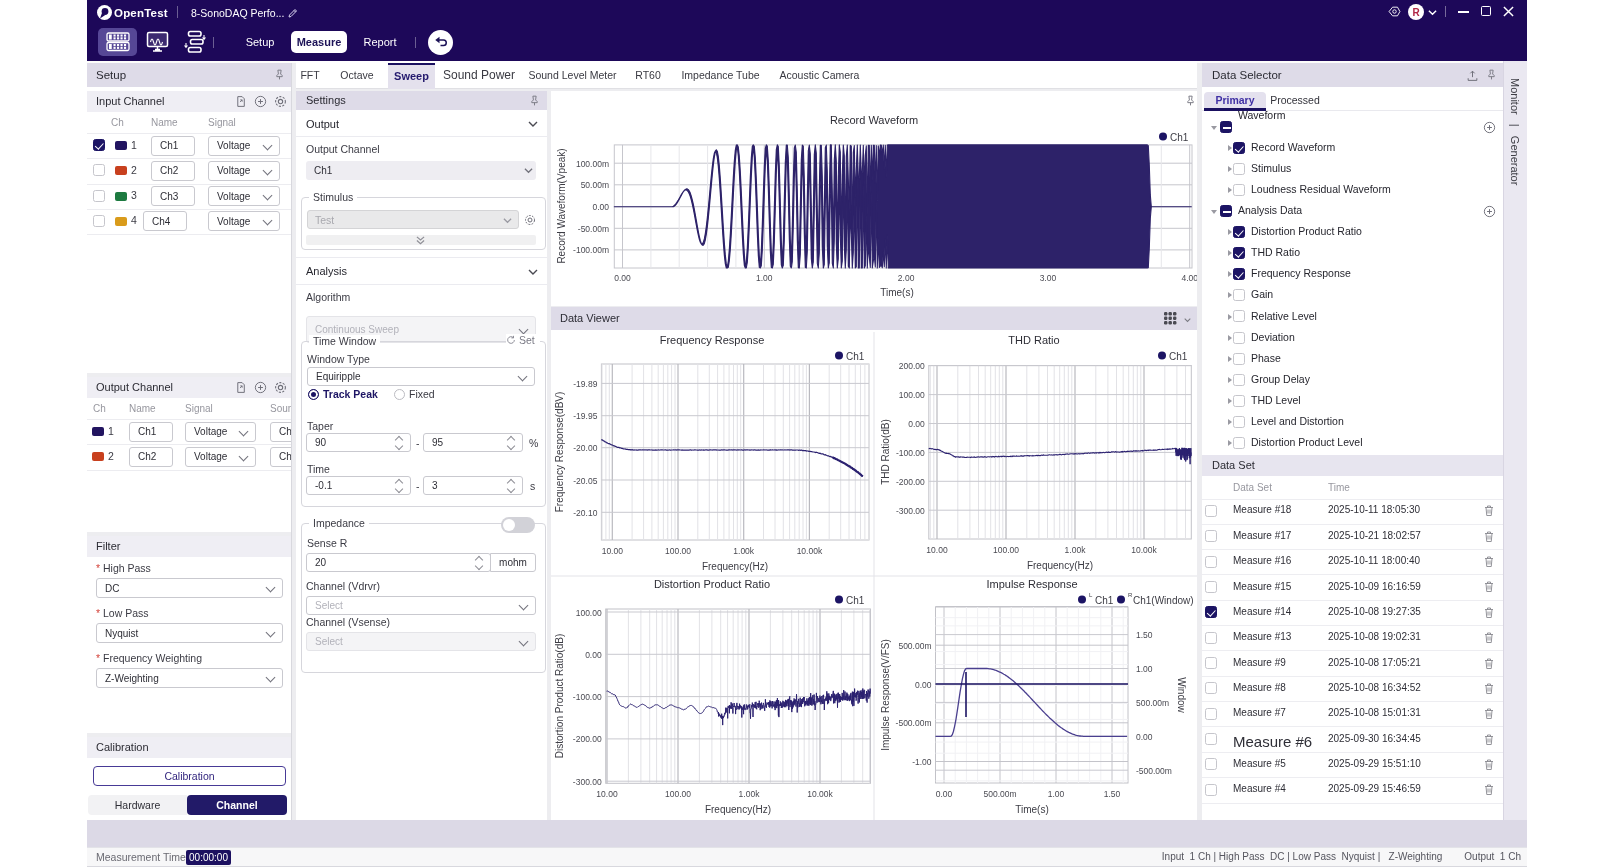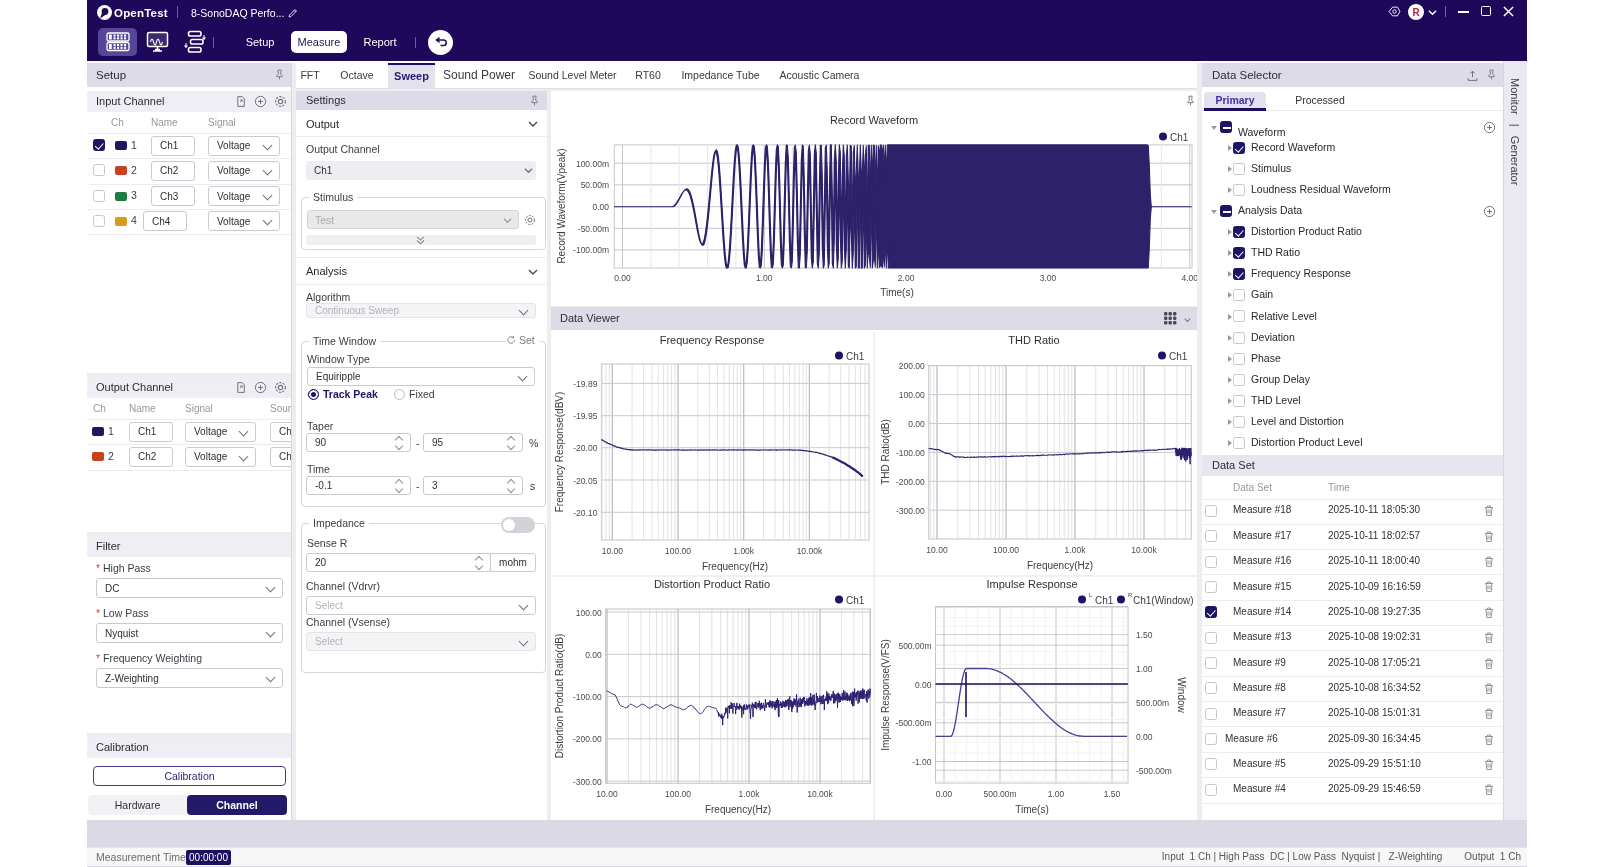--- a/index.html
+++ b/index.html
@@ -68,21 +68,21 @@
 </svg>
       <svg class="abs" style="left:97px;top:30px" width="22" height="24" viewBox="0 0 44 48" fill="none" stroke="#fff">
 <rect x="9" y="3" width="25" height="9" rx="3.5" stroke-width="3.2"></rect>
 <rect x="13" y="19" width="25" height="9" rx="3.5" stroke-width="3.2"></rect>
 <rect x="9" y="35" width="25" height="9" rx="3.5" stroke-width="3.2"></rect>
 <path d="M40 10v8M37 15l3 3.6 3-3.6" stroke-width="2.2"></path>
 <path d="M4 26v8M1 31l3 3.6 3-3.6" stroke-width="2.2"></path>
 </svg>
       <div class="abs" style="left:126px;top:37px;width:1px;height:11px;background:rgba(255,255,255,.35)"></div>
       <div class="abs" style="left:144px;top:28px;width:58px;height:28px;display:flex;align-items:center;justify-content:center;color:#fff;font-size:11px">Setup</div>
-      <div class="abs" style="left:204px;top:31px;width:56px;height:22px;background:#fff;border-radius:5px;display:flex;align-items:center;justify-content:center;color:#1c1257;font-size:11px;font-weight:normal">Measure</div>
+      <div class="abs" style="left:204px;top:31px;width:56px;height:22px;background:#fff;border-radius:5px;display:flex;align-items:center;justify-content:center;color:#1c1257;font-size:11px;font-weight:bold">Measure</div>
       <div class="abs" style="left:262px;top:28px;width:62px;height:28px;display:flex;align-items:center;justify-content:center;color:#fff;font-size:11px">Report</div>
       <div class="abs" style="left:328px;top:37px;width:1px;height:11px;background:rgba(255,255,255,.35)"></div>
       <div class="abs" style="left:341px;top:29.5px;width:25px;height:25px;background:#fff;border-radius:50%"></div>
 <svg class="abs" style="left:346.5px;top:35px" width="14" height="14" viewBox="0 0 28 28">
         <path d="M11 3.5v13L2.5 10z" fill="#1c1257"></path>
         <path d="M9 10h10a5.5 5.5 0 0 1 0 11h-6" fill="none" stroke="#1c1257" stroke-width="3"></path>
       </svg>
       <svg class="abs" style="left:1301px;top:5px" width="13" height="13" viewBox="0 0 24 24" fill="none" stroke="#fff" stroke-width="1.7">
         <path d="M12 2l8 4.5v9L12 22l-8-6.5v-9z" transform="rotate(90 12 12)"></path>
         <circle cx="12" cy="12" r="3.2"></circle>
@@ -286,21 +286,21 @@
       <div class="abs" style="left:10px;top:144px;width:230px;height:10px;background:#f0f0f1;border-radius:2px"></div>
       <svg class="abs" style="left:120px;top:145px" width="9" height="9" viewBox="0 0 10 10" fill="none" stroke="#8e8e96" stroke-width="1.3">
         <path d="M1 1l4 3.5L9 1M1 5l4 3.5L9 5"></path>
       </svg>
       <div class="abs" style="left:0;top:166px;width:251px;height:28px;border-top:1px solid #ebebf0;border-bottom:1px solid #ebebf0"></div>
       <div class="abs" style="left:10px;top:166px;height:28px;display:flex;align-items:center;font-size:11px;color:#26262e">Analysis</div>
       <svg class="abs" style="left:232px;top:177px" width="10" height="8" viewBox="0 0 10 7" fill="none" stroke="#4a4a52" stroke-width="1.4">
         <path d="M1 1.5l4 4 4-4"></path>
       </svg>
       <div class="abs lbl" style="left:10px;top:200px">Algorithm</div>
-      <div class="sel dis" style="left:10px;top:212px;width:230px;height:15px">
+      <div class="sel dis" style="left:10px;top:225px;width:230px;height:27px">
         <span class="tx" style="">Continuous Sweep</span>
         <span class="chev"></span>
       </div>
       <div class="fset" style="left:5px;top:250px;width:245px;height:166px">
         <span class="leg">Time Window</span>
       </div>
       <div class="abs" style="left:210px;top:243px;width:34px;background:#fff;font-size:10.5px;color:#7a7a85;display:flex;align-items:center"><svg width="10" height="10" viewBox="0 0 24 24" fill="none" stroke="#7a7a85" stroke-width="2">
           <path d="M20 12a8 8 0 1 1-2.5-5.8M18 2v5h-5"></path>
         </svg>&nbsp;Set</div>
       <div class="abs lbl" style="left:11px;top:262px">Window Type</div>
@@ -671,24 +671,24 @@
         <path d="M12 15V4m0 0l-4 4m4-4l4 4M4 17v4h16v-4"></path>
       </svg>
       <svg class="abs" style="left:283px;top:5px" width="13" height="13" viewBox="0 0 24 24" fill="none" stroke="#7a7a85" stroke-width="1.8">
         <path d="M9 4h6l-1 7 3 3v2H7v-2l3-3z"></path>
         <path d="M12 16v5"></path>
       </svg>
       <div class="abs" style="left:0;top:24px;width:301px;height:24px;background:#fff;border-bottom:1px solid #e9e9ee"></div>
       <div class="abs" style="left:2px;top:29px;width:62px;height:16px;background:#e4e1ee;border-radius:4px 4px 0 0"></div>
       <div class="abs" style="left:2px;top:29px;width:62px;height:16px;display:flex;align-items:center;justify-content:center;font-size:10.5px;color:#3f2fa4;font-weight:bold">Primary</div>
       <div class="abs" style="left:2px;top:45px;width:62px;height:2.5px;background:#1a1060"></div>
-      <div class="abs" style="left:83px;top:29px;width:70px;height:16px;display:flex;align-items:center;justify-content:center;font-size:10.5px;color:#33333b">Processed</div>
+      <div class="abs" style="left:58px;top:29px;width:70px;height:16px;display:flex;align-items:center;justify-content:center;font-size:10.5px;color:#33333b">Processed</div>
       <div class="caretd" style="left:9px;top:62.5px"></div>
       <div class="cb cbc cbm" style="left:18px;top:58.2px"></div>
-      <div class="abs" style="left:36px;top:63px;font-size:10.5px;color:#26262e">Waveform</div>
+      <div class="abs" style="left:36px;top:46px;font-size:10.5px;color:#26262e">Waveform</div>
       <svg class="abs" style="left:281px;top:58.2px" width="13" height="13" viewBox="0 0 24 24" fill="none" stroke="#6e6e78" stroke-width="1.8">
         <circle cx="12" cy="12" r="9.5"></circle>
         <path d="M12 7.5v9M7.5 12h9"></path>
       </svg>
       <div class="caret" style="left:26px;top:82.2px"></div>
       <div class="cb cbc" style="left:31px;top:79.23px"></div>
       <div class="abs" style="left:49px;top:78.2px;font-size:10.5px;color:#26262e">Record Waveform</div>
       <div class="caret" style="left:26px;top:103.3px"></div>
       <div class="cb" style="left:31px;top:100.26px"></div>
       <div class="abs" style="left:49px;top:99.3px;font-size:10.5px;color:#26262e">Stimulus</div>
@@ -741,21 +741,21 @@
       <div class="abs" style="left:0;top:436px;width:301px;height:1px;background:#ededf1"></div>
       <div class="cb" style="left:3px;top:441.9px"></div>
       <div class="abs" style="left:31px;top:441.4px;font-size:10px;color:#2e2e36">Measure #18</div>
       <div class="abs" style="left:126px;top:441.4px;font-size:10px;color:#2e2e36">2025-10-11 18:05:30</div>
       <svg class="abs" style="left:281px;top:441.4px" width="12" height="13" viewBox="0 0 24 26" fill="none" stroke="#88888f" stroke-width="1.8">
         <path d="M4 7h16M9 7V4h6v3M6 7l1.5 16h9L18 7M10 11v8M14 11v8"></path>
       </svg>
       <div class="abs" style="left:0;top:460.6px;width:301px;height:1px;background:#ededf1"></div>
       <div class="cb" style="left:3px;top:467.25px"></div>
       <div class="abs" style="left:31px;top:466.8px;font-size:10px;color:#2e2e36">Measure #17</div>
-      <div class="abs" style="left:126px;top:466.8px;font-size:10px;color:#2e2e36">2025-10-11 18:02:57</div>
+      <div class="abs" style="left:126px;top:466.8px;font-size:10px;color:#2e2e36">2025-10-21 18:02:57</div>
       <svg class="abs" style="left:281px;top:466.75px" width="12" height="13" viewBox="0 0 24 26" fill="none" stroke="#88888f" stroke-width="1.8">
         <path d="M4 7h16M9 7V4h6v3M6 7l1.5 16h9L18 7M10 11v8M14 11v8"></path>
       </svg>
       <div class="abs" style="left:0;top:485.9px;width:301px;height:1px;background:#ededf1"></div>
       <div class="cb" style="left:3px;top:492.6px"></div>
       <div class="abs" style="left:31px;top:492.1px;font-size:10px;color:#2e2e36">Measure #16</div>
       <div class="abs" style="left:126px;top:492.1px;font-size:10px;color:#2e2e36">2025-10-11 18:00:40</div>
       <svg class="abs" style="left:281px;top:492.1px" width="12" height="13" viewBox="0 0 24 26" fill="none" stroke="#88888f" stroke-width="1.8">
         <path d="M4 7h16M9 7V4h6v3M6 7l1.5 16h9L18 7M10 11v8M14 11v8"></path>
       </svg>
@@ -796,21 +796,21 @@
       </svg>
       <div class="abs" style="left:0;top:638.1px;width:301px;height:1px;background:#ededf1"></div>
       <div class="cb" style="left:3px;top:644.7000000000002px"></div>
       <div class="abs" style="left:31px;top:644.2px;font-size:10px;color:#2e2e36">Measure #7</div>
       <div class="abs" style="left:126px;top:644.2px;font-size:10px;color:#2e2e36">2025-10-08 15:01:31</div>
       <svg class="abs" style="left:281px;top:644.2000000000002px" width="12" height="13" viewBox="0 0 24 26" fill="none" stroke="#88888f" stroke-width="1.8">
         <path d="M4 7h16M9 7V4h6v3M6 7l1.5 16h9L18 7M10 11v8M14 11v8"></path>
       </svg>
       <div class="abs" style="left:0;top:663.4px;width:301px;height:1px;background:#ededf1"></div>
       <div class="cb" style="left:3px;top:670.0500000000002px"></div>
-      <div class="abs" style="left:23px;top:669.6px;font-size:10px;color:#2e2e36">Measure #6</div>
+      <div class="abs" style="left:31px;top:669.6px;font-size:15px;color:#2e2e36">Measure #6</div>
       <div class="abs" style="left:126px;top:669.6px;font-size:10px;color:#2e2e36">2025-09-30 16:34:45</div>
       <svg class="abs" style="left:281px;top:669.5500000000002px" width="12" height="13" viewBox="0 0 24 26" fill="none" stroke="#88888f" stroke-width="1.8">
         <path d="M4 7h16M9 7V4h6v3M6 7l1.5 16h9L18 7M10 11v8M14 11v8"></path>
       </svg>
       <div class="abs" style="left:0;top:688.8px;width:301px;height:1px;background:#ededf1"></div>
       <div class="cb" style="left:3px;top:695.4000000000002px"></div>
       <div class="abs" style="left:31px;top:694.9px;font-size:10px;color:#2e2e36">Measure #5</div>
       <div class="abs" style="left:126px;top:694.9px;font-size:10px;color:#2e2e36">2025-09-29 15:51:10</div>
       <svg class="abs" style="left:281px;top:694.9000000000002px" width="12" height="13" viewBox="0 0 24 26" fill="none" stroke="#88888f" stroke-width="1.8">
         <path d="M4 7h16M9 7V4h6v3M6 7l1.5 16h9L18 7M10 11v8M14 11v8"></path>

